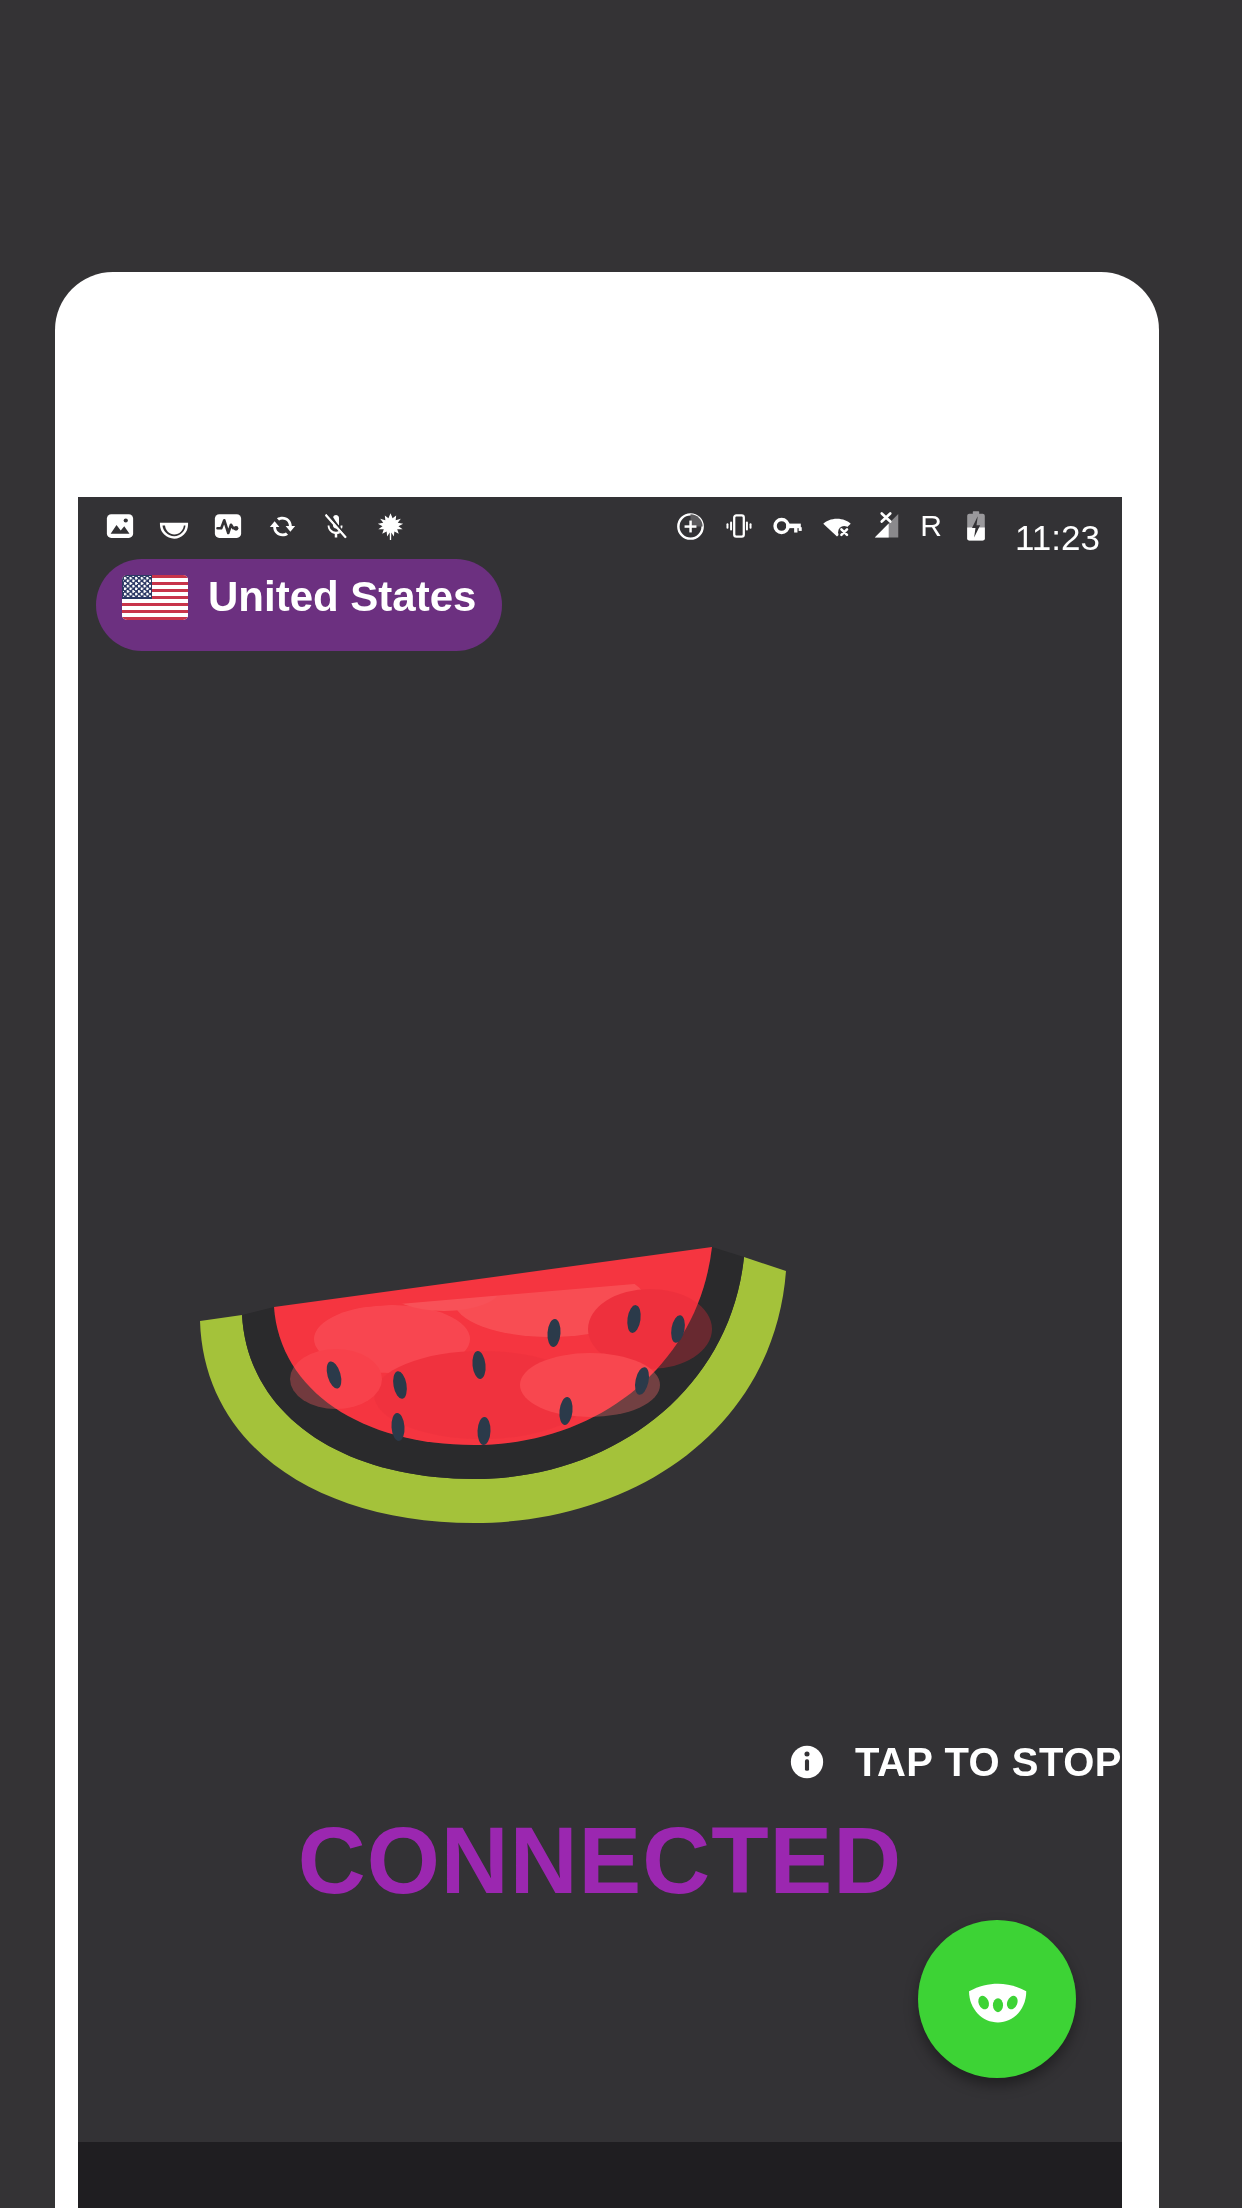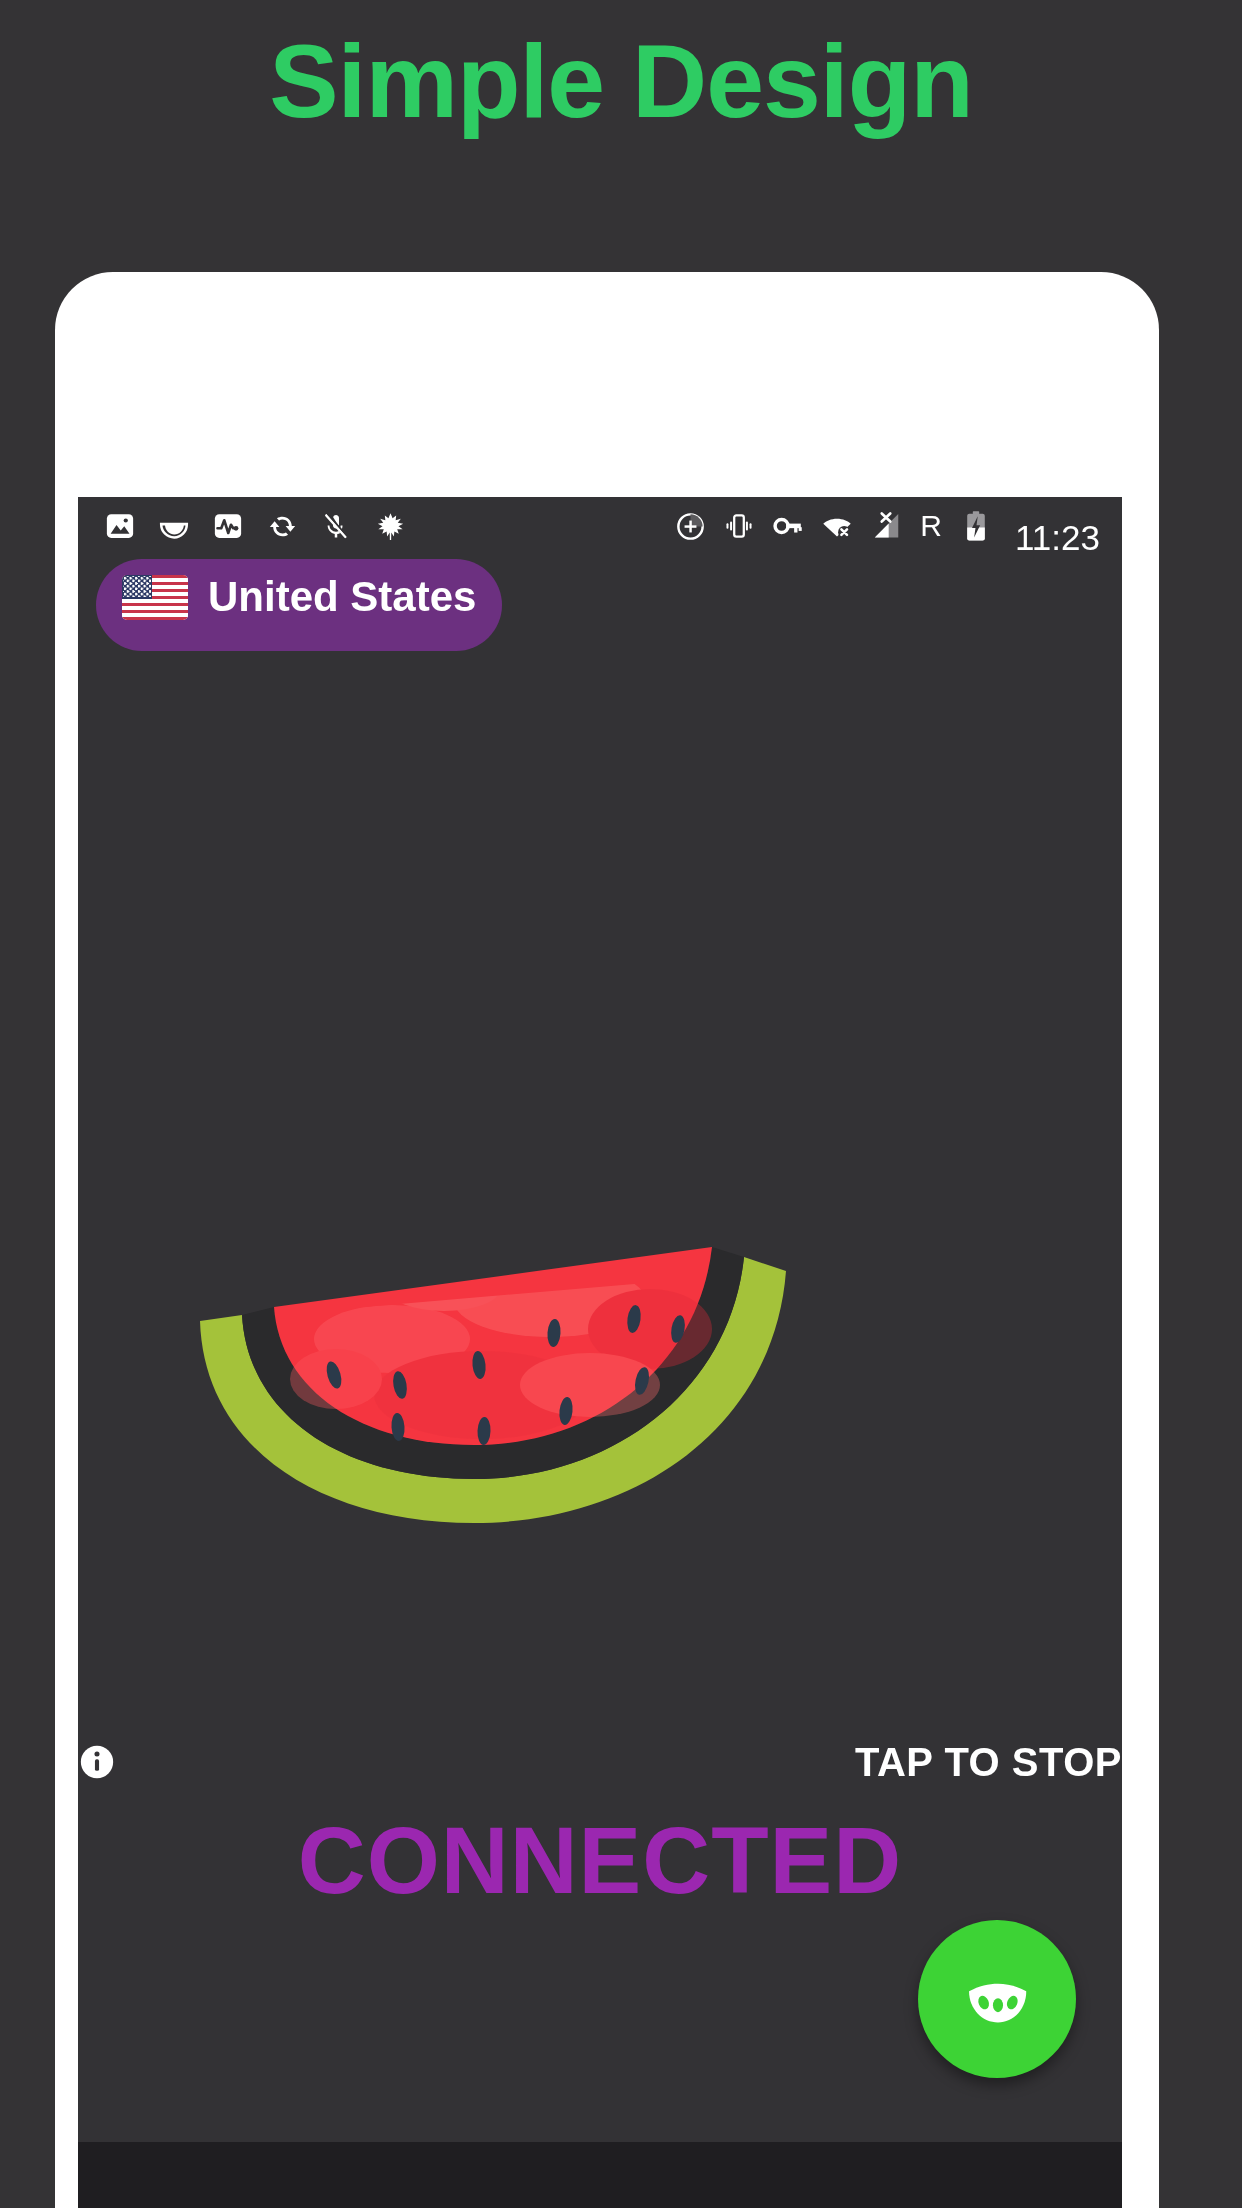--- a/index.html
+++ b/index.html
@@ -163,21 +163,21 @@
   .hero-melon svg { display: block; width: 100%; height: 100%; }
 
   
   .tap-row {
     position: absolute;
     left: 0;
     top: 1245px;
     width: 100%;
     display: flex;
     align-items: center;
-    justify-content: space-between;
+    justify-content: flex-end;
     gap: 29px;
   }
   .info-icon { width: 38px; height: 38px; flex: none; }
   .info-icon svg { display: block; }
   .tap-label {
     font-size: 40px;
     font-weight: bold;
     color: #FFFFFF;
     letter-spacing: 0.5px;
     line-height: 1;
@@ -220,21 +220,20 @@
     width: 100%;
     height: 66px;
     background: #1F1E21;
   }
 </style>
 </head>
 <body>
 
 <div id="stage">
 
-  <div class="promo-headline">Simple Design</div>
 
   <div class="phone-frame"></div>
 
   <div class="phone-screen">
 
     <div class="status-bar">
 
       <div class="sb-left">
 
         <span class="sb-icon">

